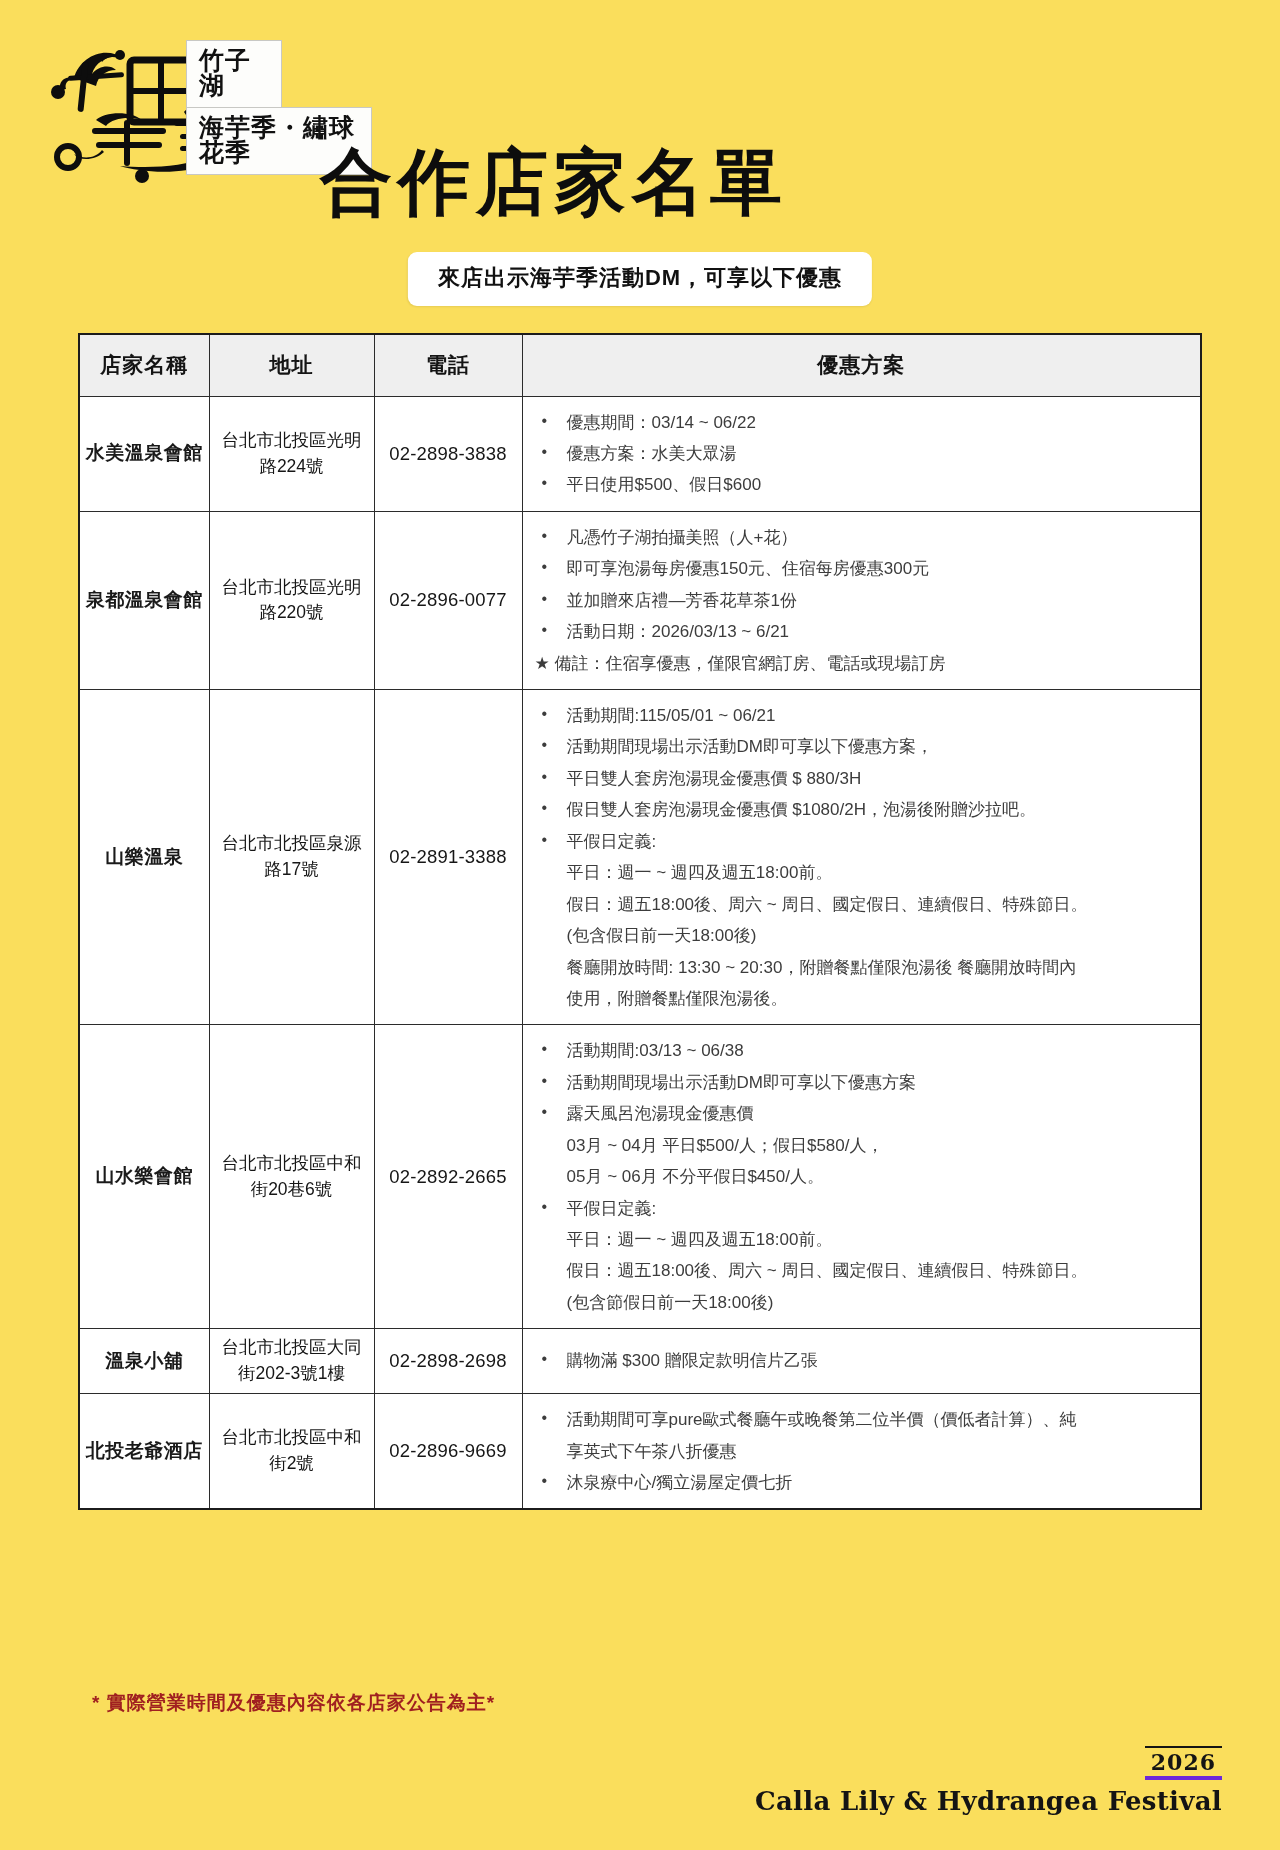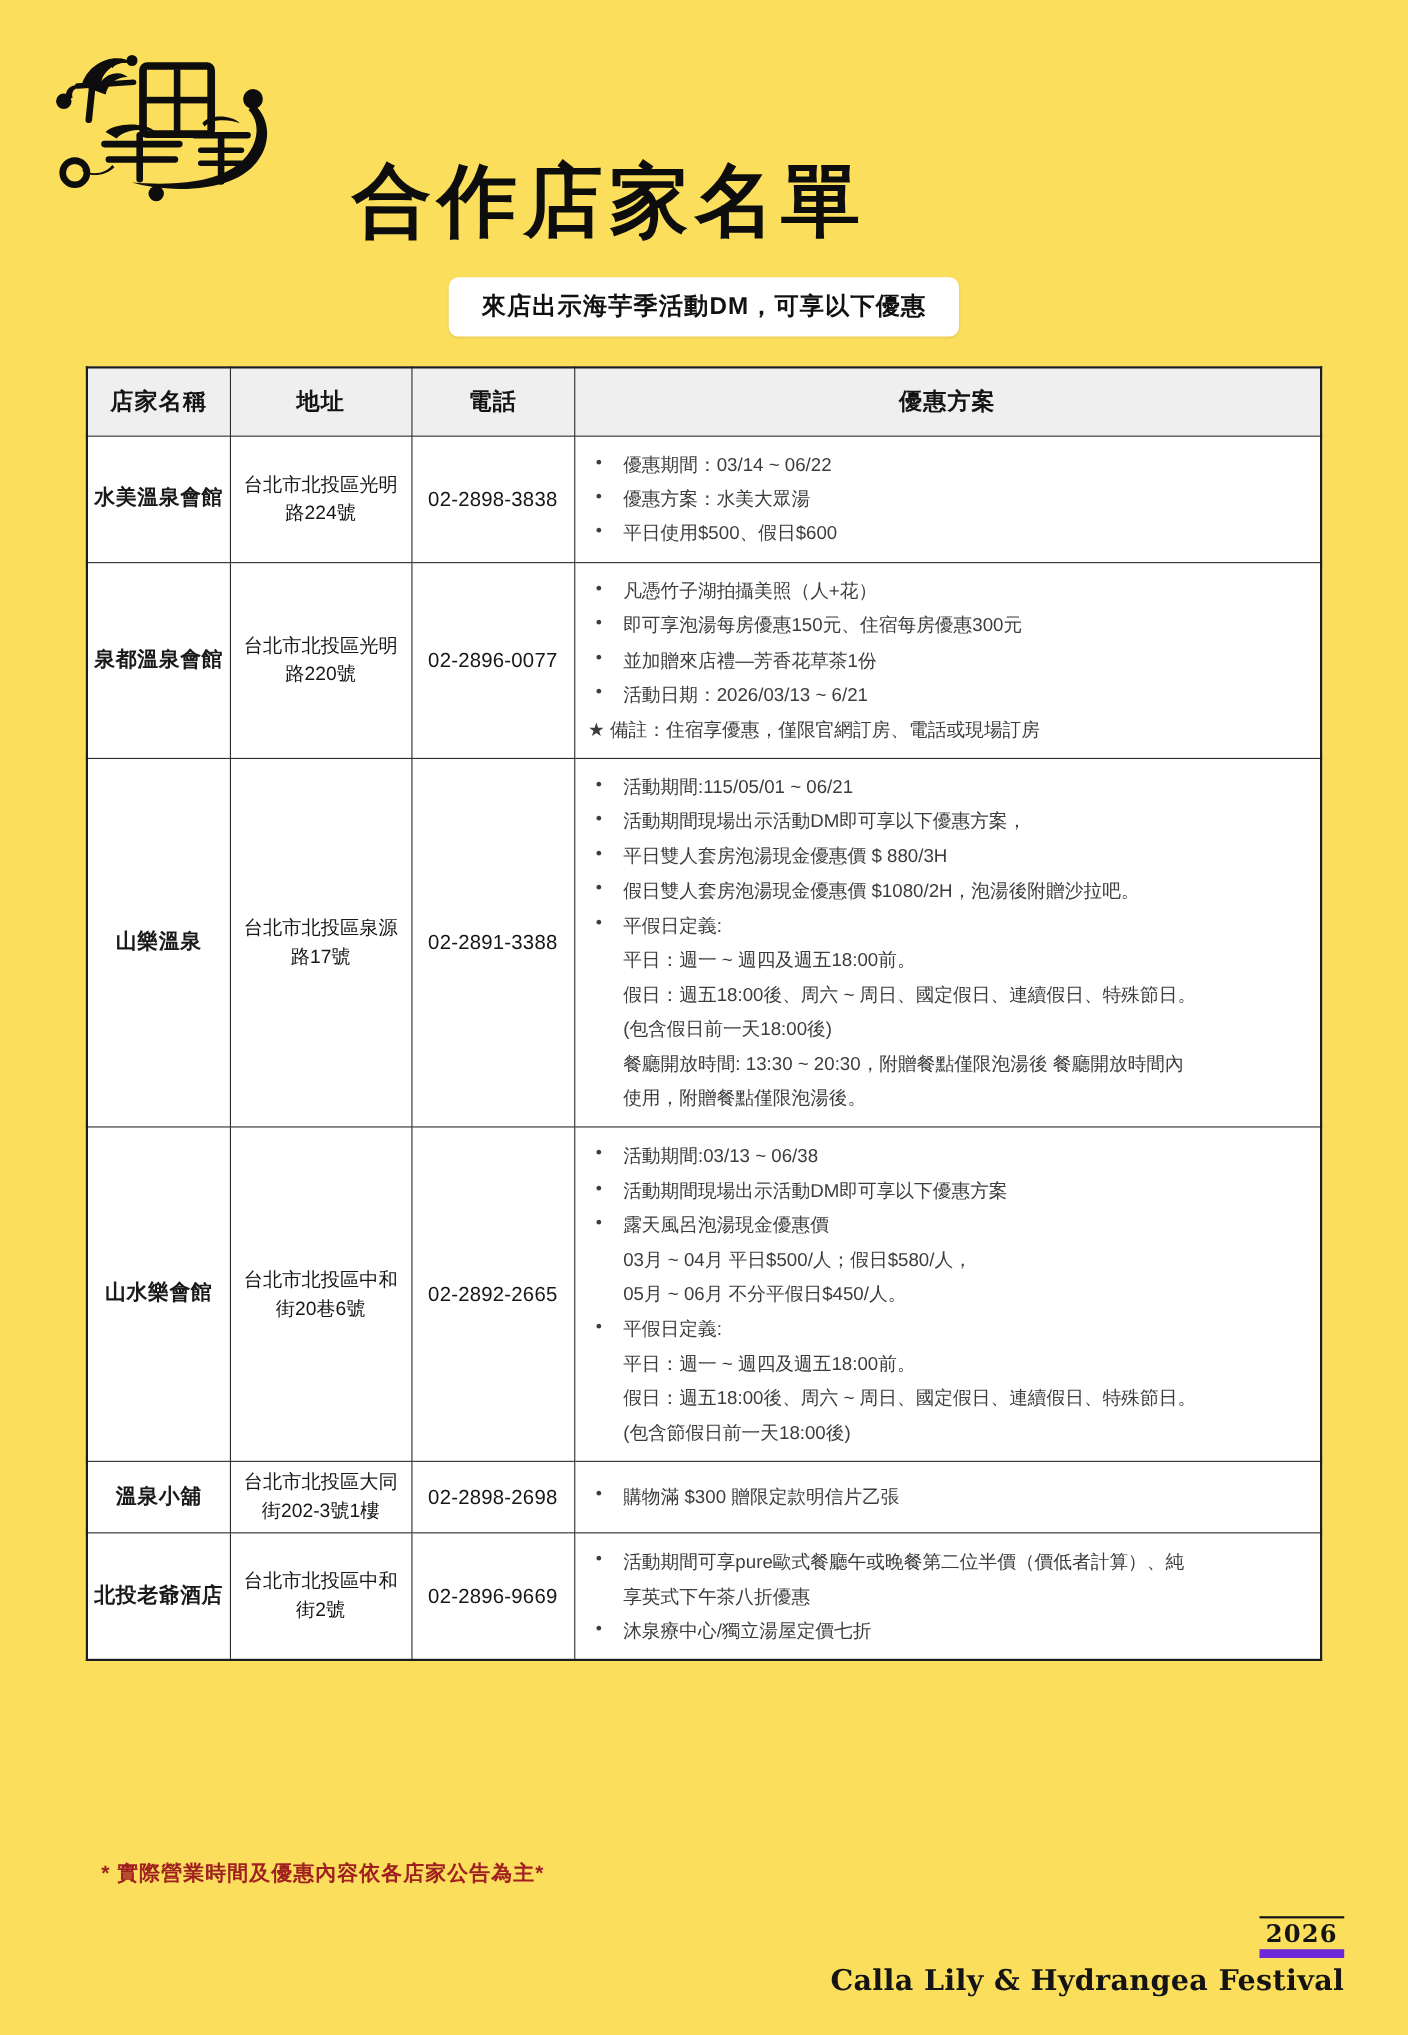--- a/index.html
+++ b/index.html
@@ -177,21 +177,21 @@
     text-align: right;
   }
   .footer-year {
     display: inline-block;
     font-family: "DejaVu Serif", "Liberation Serif", serif;
     font-size: 22px;
     font-weight: 700;
     letter-spacing: 1px;
     color: #141414;
     border-top: 2px solid #141414;
-    border-bottom: 8px solid #6d28d9;
+    border-bottom: 4px solid #6d28d9;
     padding: 1px 6px;
     margin-bottom: 6px;
   }
   .footer-name {
     font-family: "DejaVu Serif", "Liberation Serif", serif;
     font-size: 26px;
     font-weight: 700;
     letter-spacing: .3px;
     color: #141414;
   }
@@ -230,20 +230,24 @@
         <rect x="164" y="104" width="6" height="48" rx="3"></rect>
         <path d="M150 96 C156 88, 176 88, 184 96 C174 92, 158 92, 152 99 Z"></path>
 
         <path d="M196 78 C218 96, 212 134, 176 148 C146 160, 106 156, 86 150 C112 152, 150 152, 172 140 C200 126, 206 98, 192 84 Z"></path>
         <circle cx="196" cy="74" r="9"></circle>
         <circle cx="108" cy="160" r="7"></circle>
       </g>
     </svg>
   </div>
 
+  <div class="festival-tags">
+    <span class="tag tag-1">竹子湖</span>
+    <span class="tag tag-2">海芋季・繡球花季</span>
+  </div>
 
   <h1 class="page-title">合作店家名單</h1>
 </div>
 
 <div class="notice">來店出示海芋季活動DM，可享以下優惠</div>
 
 <div class="table-wrap">
   <table class="listing">
     <colgroup>
       <col class="c-name">

